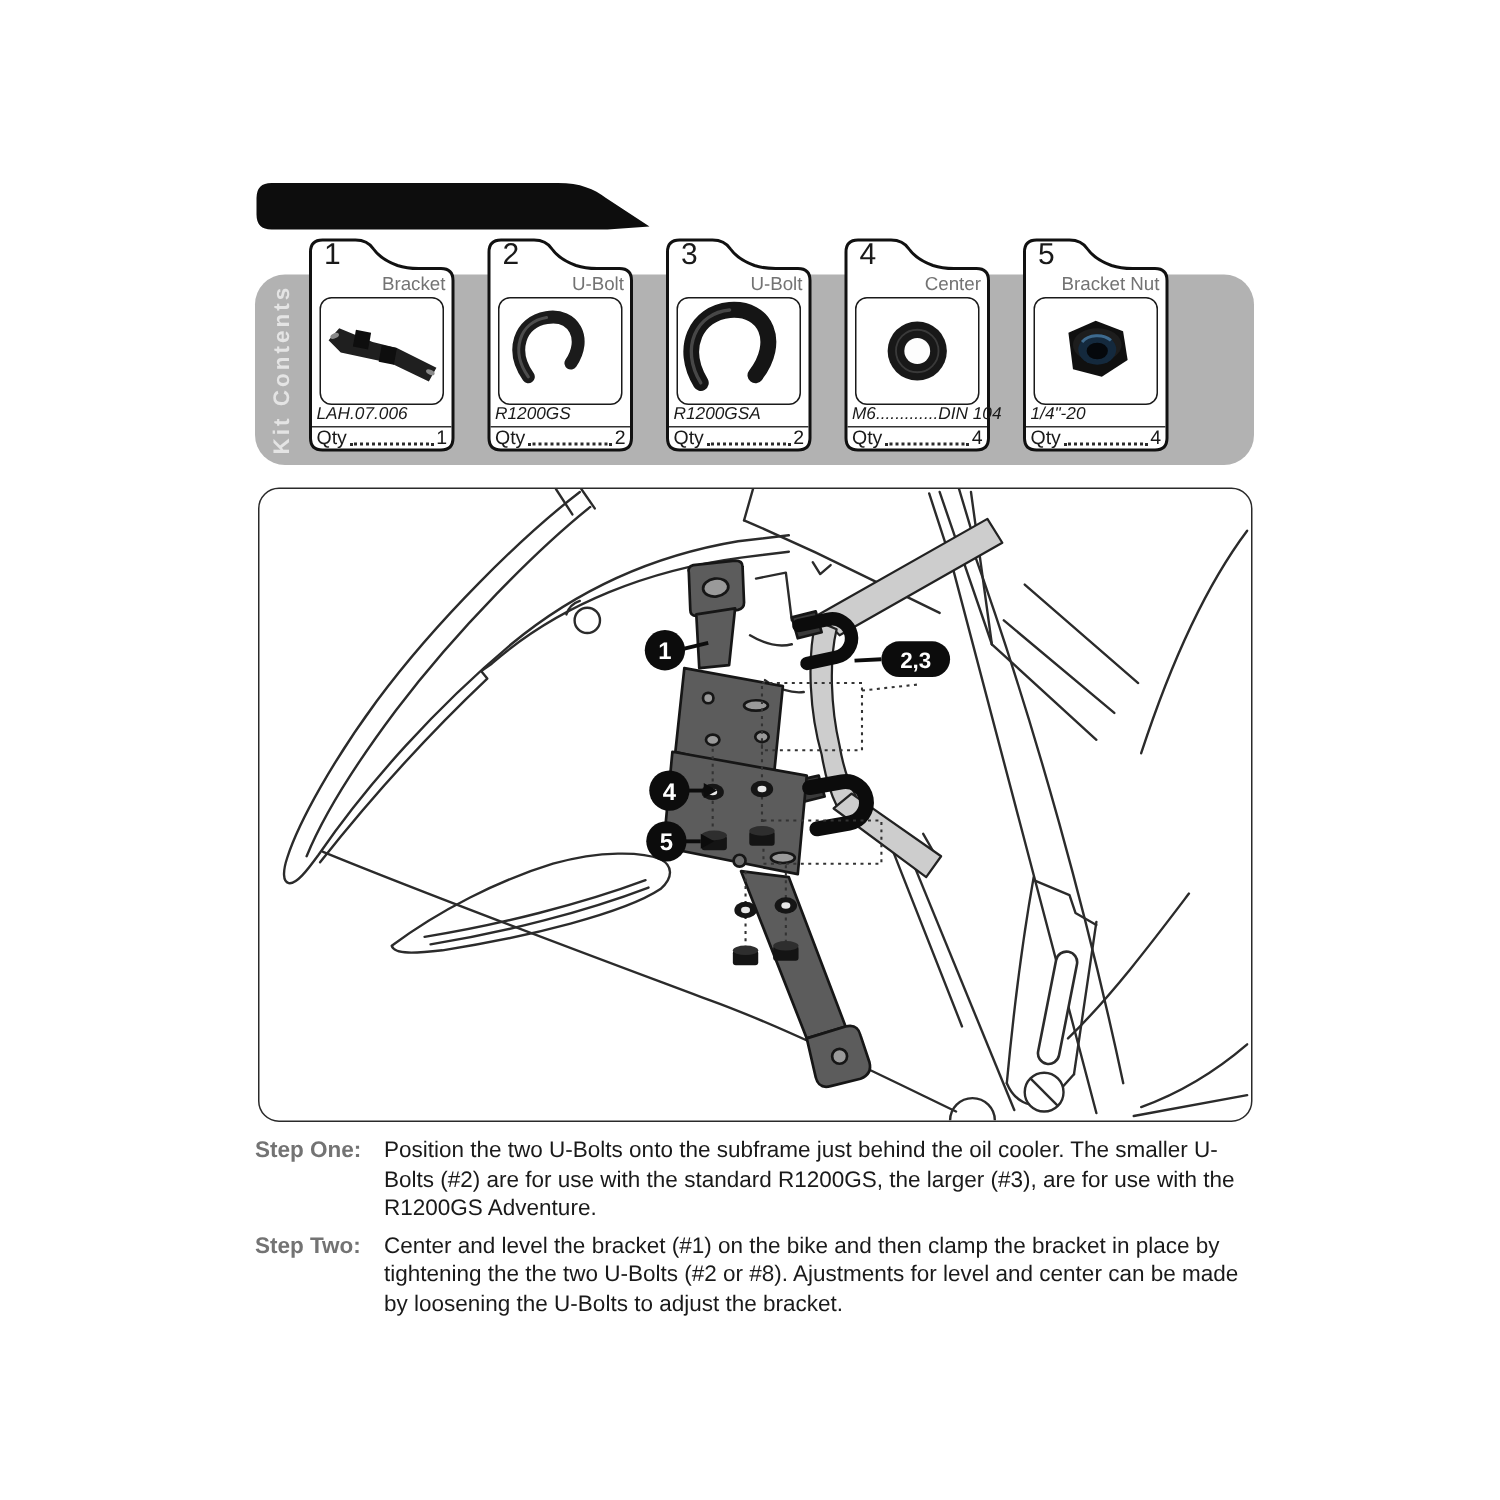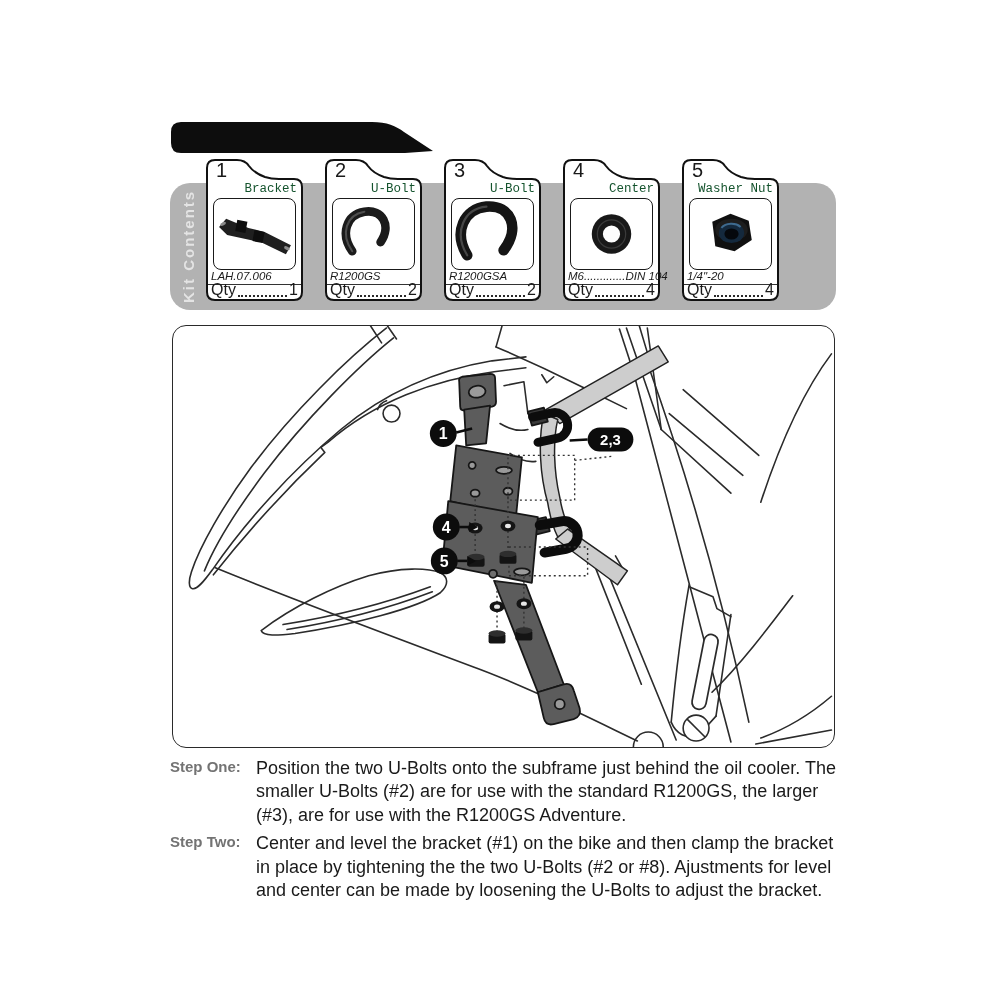--- a/index.html
+++ b/index.html
@@ -14,39 +14,39 @@
   .band{position:absolute;left:170px;top:183px;width:666px;height:127px;background:#b2b2b2;border-radius:20px;}
   .band-label{position:absolute;left:173px;top:183px;height:127px;width:30px;
       writing-mode:vertical-rl;transform:rotate(180deg);
       display:flex;align-items:center;justify-content:center;
       font-size:15px;font-weight:bold;color:#e4e4e4;letter-spacing:2px;}
 
   
   .card{position:absolute;top:158px;width:99px;height:144px;}
   .card svg.outline{position:absolute;left:0;top:0;width:99px;height:144px;}
   .card-num{position:absolute;left:11px;top:1px;font-size:20px;color:#1a1a1a;}
-  .card-label{position:absolute;right:7px;top:24px;font-size:12.5px;color:#14532d;font-family:Liberation Mono, monospace;}
+  .card-label{position:absolute;right:7px;top:24px;font-size:12.5px;color:#737373;}
   .card-img{position:absolute;left:8px;top:40px;width:83px;height:72px;border:1.5px solid #1a1a1a;border-radius:8px;box-sizing:border-box;overflow:hidden;background:#fff;}
   .card-img svg{width:100%;height:100%;}
   .card-part{position:absolute;left:6px;top:112px;right:4px;font-size:11.5px;color:#1a1a1a;white-space:nowrap;font-style:italic;}
   .card-qty{position:absolute;left:3px;right:3px;top:126px;height:15px;border-top:1.5px solid #333;
-      display:flex;align-items:flex-end;font-size:16px;color:#1a1a1a;padding:0 3px;box-sizing:border-box;}
+      display:flex;align-items:flex-end;font-size:13px;color:#1a1a1a;padding:0 3px;box-sizing:border-box;}
   .leader{flex:1;border-bottom:2px dotted #2b2b2b;margin:0 2px 2px 2px;}
 
   
   .diagram{position:absolute;left:172px;top:325px;width:663px;height:423px;
       border:1.6px solid #2a2a2a;border-radius:14px;box-sizing:border-box;overflow:hidden;background:#fff;}
   .diagram svg{position:absolute;left:0;top:0;width:100%;height:100%;}
   .dsvg text{font-family:"Liberation Sans",sans-serif;font-weight:bold;fill:#fff;text-anchor:middle;}
 
   
   .steps{position:absolute;left:170px;top:757px;width:672px;}
   .step{display:flex;margin-bottom:5px;}
   .step-label{width:86px;flex:0 0 86px;font-size:15px;font-weight:bold;color:#737373;line-height:1.3;}
-  .step-text{flex:1;font-size:18px;color:#1a1a1a;line-height:1.3;}
+  .step-text{flex:1;font-size:15px;color:#1a1a1a;line-height:1.3;}
 </style>
 </head>
 <body>
 
 <div id="page">
 
   <div class="hdr">
     <svg viewBox="0 0 266 34">
       <path d="M 11,1 H 202 C 217,1 226,5 234,11 L 263,30 L 235,32 H 11 Q 1,32 1,22 V 11 Q 1,1 11,1 Z" fill="#0d0d0d"></path>
     </svg>
@@ -138,21 +138,21 @@
       <span class="leader"></span>
       <span>4</span>
     </div>
   </div>
 
   <div class="card" style="left:681px">
     <svg class="outline" viewBox="0 0 99 144">
       <path d="M 2,30 V 10 Q 2,2 10,2 L 32,2 Q 40,2 44,8 Q 49,15 60,19 Q 66,21 74,21 L 89,21 Q 97,21 97,29 V 134 Q 97,142 89,142 L 10,142 Q 2,142 2,134 Z" fill="#fff" stroke="#111" stroke-width="2"></path>
     </svg>
     <div class="card-num">5</div>
-    <div class="card-label">Washer Nut</div>
+    <div class="card-label">Bracket Nut</div>
     <div class="card-img">
       <svg viewBox="0 0 80 62">
         <polygon points="22,19 40,11 58,18 61,37 44,48 25,43" fill="#101010"></polygon>
         <ellipse cx="41" cy="27" rx="16" ry="11" fill="#1d1d1d"></ellipse>
         <ellipse cx="41" cy="30" rx="12.5" ry="10" fill="#14293d"></ellipse>
         <path d="M 31,25 A 12,9 0 0 1 50,24" fill="none" stroke="#3e6a8e" stroke-width="2"></path>
         <ellipse cx="41" cy="31" rx="7" ry="5.5" fill="#05080c"></ellipse>
       </svg>
     </div>
     <div class="card-part">1/4"-20</div>

